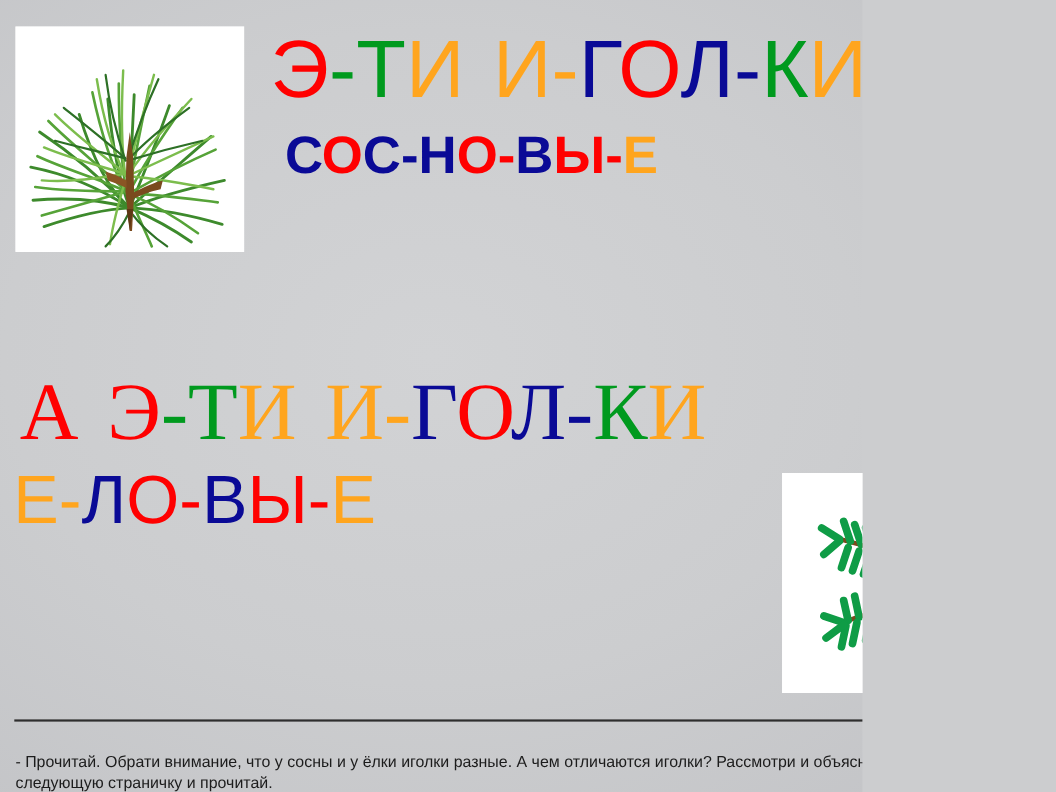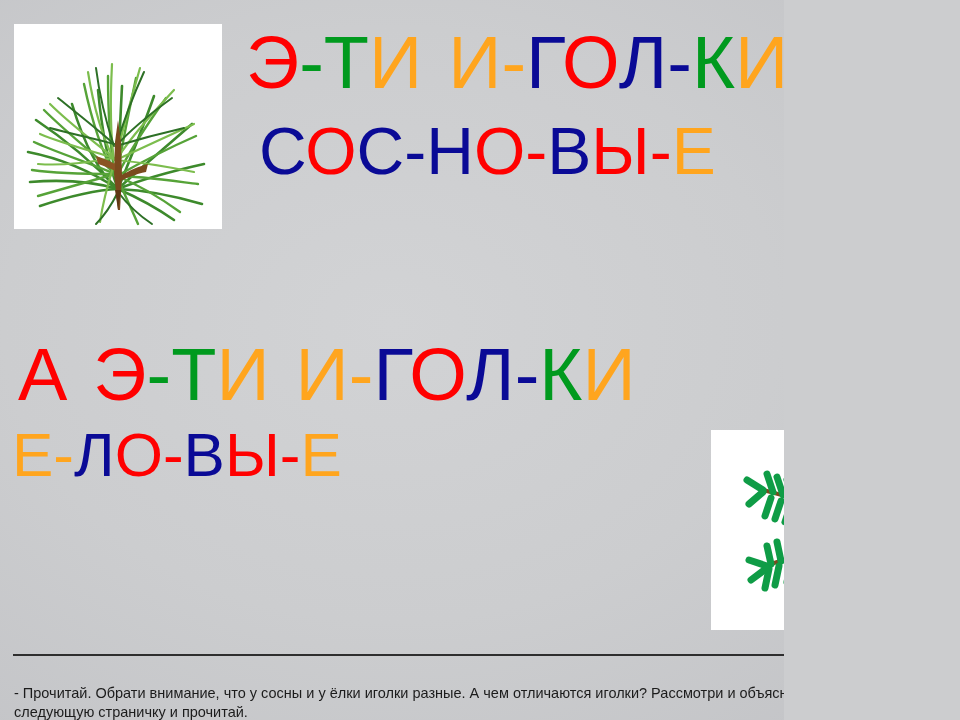--- a/index.html
+++ b/index.html
@@ -53,26 +53,28 @@
     line-height: 1;
   }
   #line-sosna-1 {
     left: 246px;
     top: 26px;
     font-size: 74px;
   }
   #line-sosna-2 {
     left: 259px;
     top: 118px;
-    font-size: 66px;
+    font-size: 48px;
+    font-weight: bold;
   }
   #line-elka-1 {
     left: 18px;
     top: 338px;
     font-size: 74px;
+    font-family: Liberation Serif, serif;
   }
   #line-elka-2 {
     left: 12px;
     top: 424px;
     font-size: 62px;
   }
   .wordline .sp { display: inline-block; width: 26px; }
 
   
   #caption-rule {

